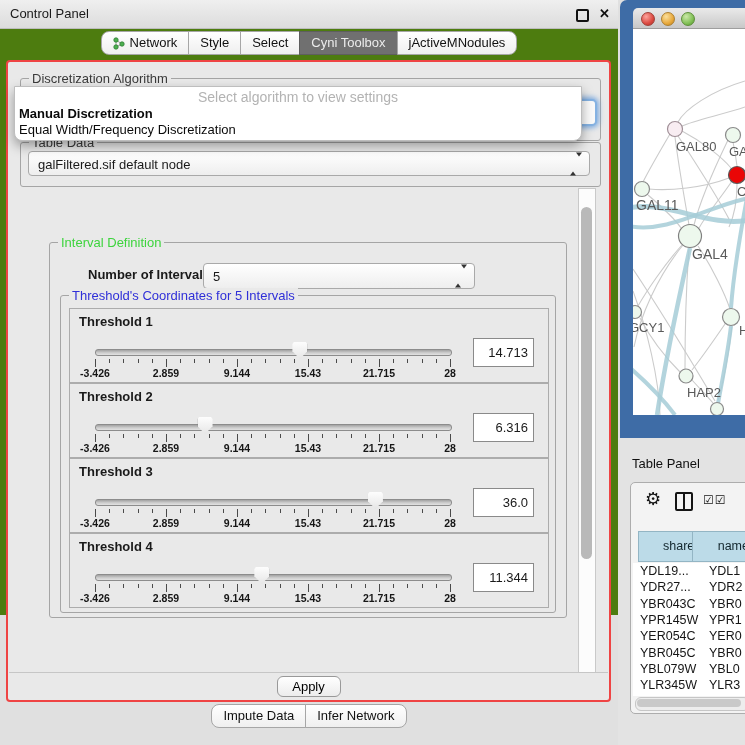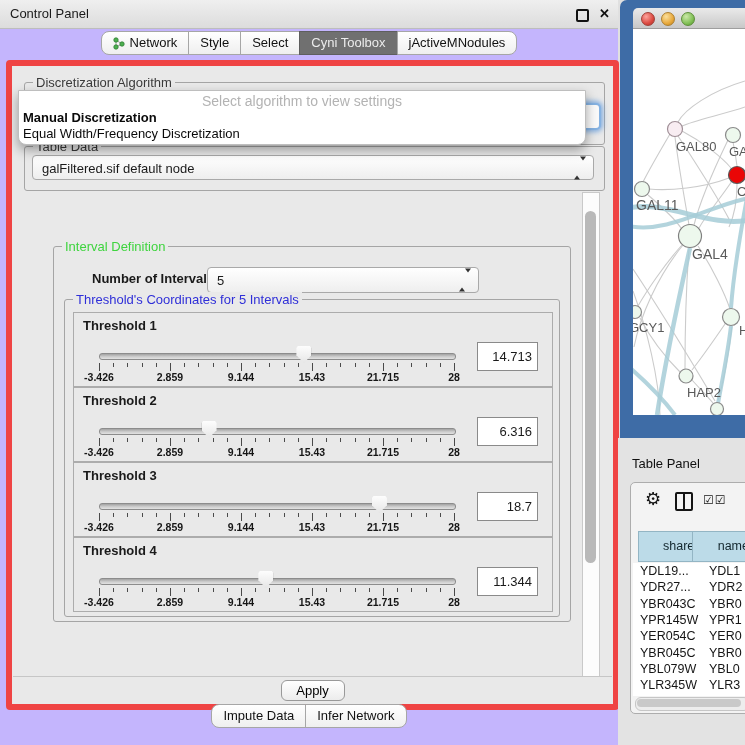--- a/index.html
+++ b/index.html
@@ -1,33 +1,33 @@
 <!DOCTYPE html>
 <html><head>
 <meta charset="utf-8">
 <style>
   html,body{margin:0;padding:0;background:#CFCFCF;}
   #root{position:relative;width:745px;height:745px;background:#E0E0E0;overflow:hidden;
         font-family:"Liberation Sans",sans-serif;color:#1A1A1A;}
   
-  #left-panel{position:absolute;left:0;top:0;width:618px;height:745px;background:#c4b5fd;}
+  #left-panel{position:absolute;left:0;top:0;width:618px;height:615px;background:#4d7c0f;}
   #cp-titlebar{position:absolute;left:0;top:0;width:100%;height:28px;
     background:linear-gradient(#EFEFEF,#DCDCDC);border-bottom:1px solid #BDBDBD;}
   #cp-title{position:absolute;left:10px;top:6px;font-size:13px;color:#1A1A1A;}
   #cp-float{position:absolute;right:29px;top:9px;width:9px;height:9px;border:2px solid #111;border-radius:2px;}
   #cp-close{position:absolute;right:8px;top:6px;font-size:13px;font-weight:bold;color:#111;}
   #top-tabs{position:absolute;left:0;top:31px;width:100%;display:flex;justify-content:center;}
   .tab{height:22px;line-height:22px;padding:0 11px;font-size:13px;background:linear-gradient(#FFFFFF,#EFEFEF);
        border:1px solid #A6A6A6;margin-left:-1px;display:flex;align-items:center;gap:5px;color:#111;justify-content:space-between;}
   .tab:first-child{border-radius:8px 0 0 8px;margin-left:0;}
   .tab:last-child{border-radius:0 8px 8px 0;}
   .tab.sel{background:#707070;color:#ECECEC;border-color:#5E5E5E;}
   .tabicon{display:inline-flex;}
   #main-panel{position:absolute;left:6px;top:60px;width:601px;height:638px;background:#E9E9E9;
-    border:6px solid #ef4444;border-radius:4px;}
+    border:2px solid #ef4444;border-radius:4px;}
   .group{position:absolute;border:1px solid #A5A5A5;border-radius:3px;}
   .group-title{position:absolute;left:8px;top:-8px;background:#E9E9E9;padding:0 3px;font-size:13px;color:#3A3A3A;white-space:nowrap;}
   .group-title.green{color:#3ED43E;}
   .group-title.blue{color:#2F2FD8;}
   #algo-group{left:12px;top:16px;width:579px;height:61px;}
   #algo-combo{position:absolute;left:6px;top:20px;width:566px;height:23px;background:#FAFAFA;
     border:2px solid #85B2E2;border-radius:5px;box-shadow:0 0 5px 2px rgba(98,155,221,.75);}
   #tabledata-group{left:12px;top:80px;width:579px;height:43px;}
   .combo{position:absolute;background:linear-gradient(#FFFFFF,#EEEEEE);border:1px solid #A9A9A9;
     border-radius:4px;font-size:13px;}
@@ -281,21 +281,21 @@
                     <span class="tick" style="left: 326.6px; height: 4px;"></span>
                     <span class="tick" style="left: 340.8px; height: 4px;"></span>
                     <span class="tick" style="left: 355px; height: 8px;"></span>
                   </div>
                   <span class="tick-label" style="left: 25px;">-3.426</span>
                   <span class="tick-label" style="left: 96px;">2.859</span>
                   <span class="tick-label" style="left: 167px;">9.144</span>
                   <span class="tick-label" style="left: 238px;">15.43</span>
                   <span class="tick-label" style="left: 309px;">21.715</span>
                   <span class="tick-label" style="left: 380px;">28</span>
-                  <div class="thr-value">18.7</div>
+                  <div class="thr-value">36.0</div>
                 </div>
                 <div class="thr-box" style="top: 237px;">
                   <div class="thr-label">Threshold 4</div>
                   <div class="thr-track"></div>
                   <div class="thr-thumb" style="left: 184.348px;"></div>
                   <div class="thr-ticks">
                     <span class="tick" style="left: 0px; height: 8px;"></span>
                     <span class="tick" style="left: 14.2px; height: 4px;"></span>
                     <span class="tick" style="left: 28.4px; height: 4px;"></span>
                     <span class="tick" style="left: 42.6px; height: 4px;"></span>

